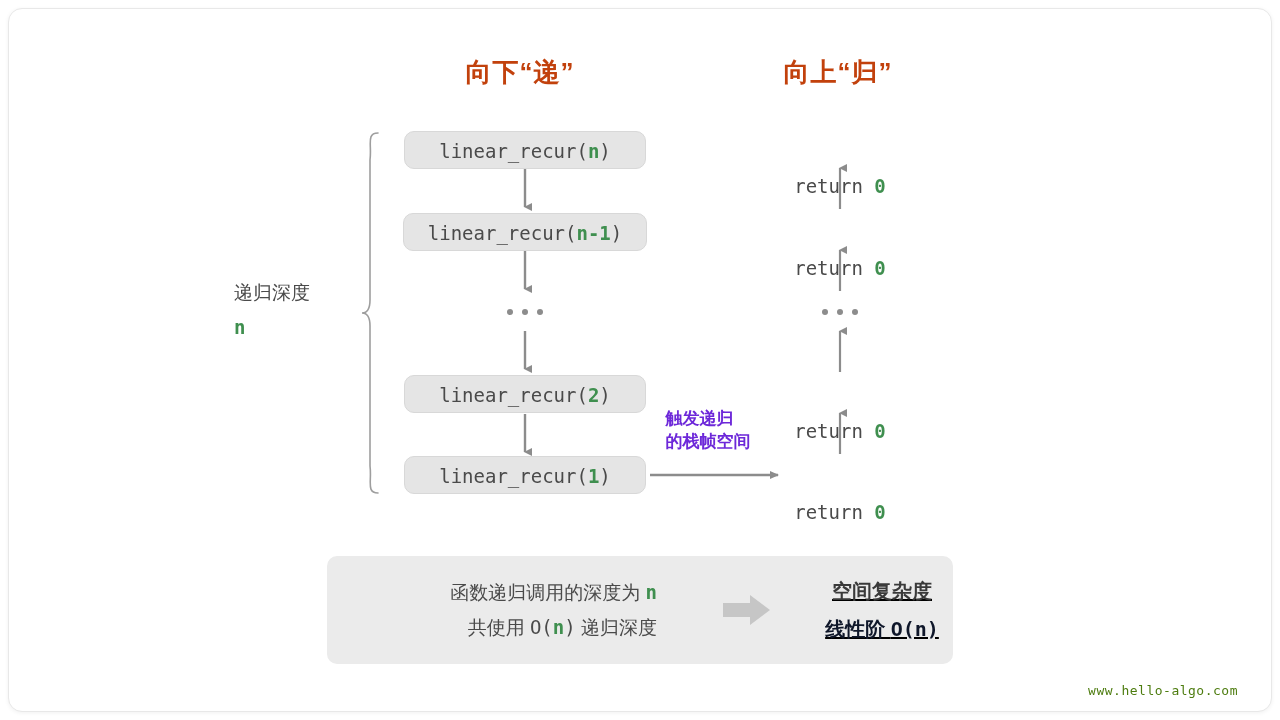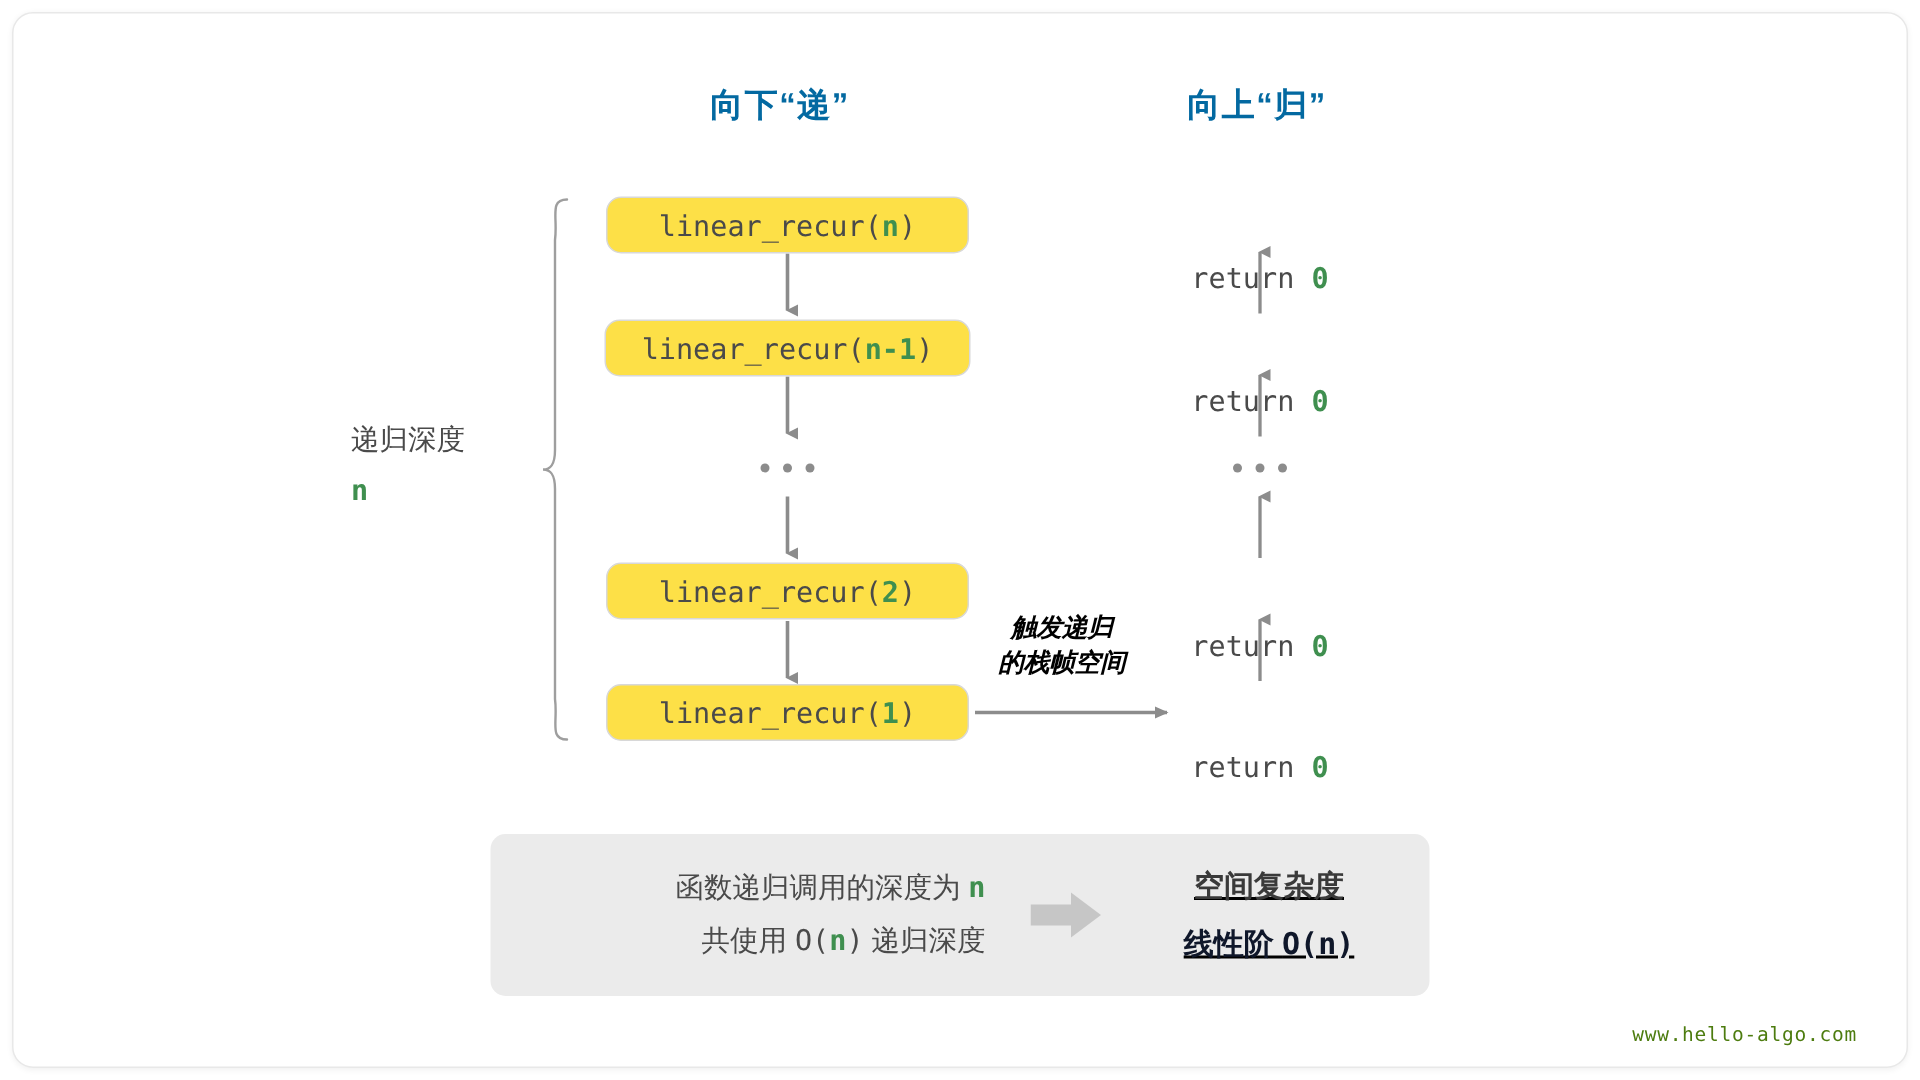--- a/index.html
+++ b/index.html
@@ -31,32 +31,32 @@
     background: #ffffff;
     border: 1px solid #e8e8e8;
     border-radius: 14px;
     box-shadow: 0 1px 4px rgba(0,0,0,0.06);
     box-sizing: border-box;
   }
 
   
   .col-header {
     position: absolute;
-    font-size: 22px;
-    font-weight: bold;
-    color: #0369a1;
+    font-size: 26px;
+    font-weight: bold;
+    color: #c2410c;
     letter-spacing: 1px;
     white-space: nowrap;
     transform: translateX(-50%);
   }
 
   
   .call-box {
     position: absolute;
-    background: #fde047;
+    background: #e5e5e5;
     border: 1px solid #d8d8d8;
     border-radius: 10px;
     height: 38px;
     line-height: 38px;
     text-align: center;
     font-family: "DejaVu Sans Mono", "Liberation Mono", monospace;
     font-size: 19px;
     color: #4a4a4a;
     white-space: nowrap;
     box-sizing: border-box;
@@ -125,26 +125,24 @@
     font-size: 19px;
     font-weight: bold;
     color: #3f8f4f;
   }
 
   
   .trigger-note {
     position: absolute;
     font-size: 17px;
     font-weight: bold;
-    color: #000000;
+    color: #6d28d9;
     line-height: 1.35;
-    text-align: center;
-    transform: translateX(-50%);
-    white-space: nowrap;
-    font-style: italic;
+    transform: translateX(-50%);
+    white-space: nowrap;
   }
 
   
   .summary {
     position: absolute;
     background: #ebebeb;
     border-radius: 10px;
     display: flex;
     align-items: center;
     box-sizing: border-box;
@@ -309,21 +307,21 @@
     <i></i>
     <i></i>
     <i></i>
   </div>
 
   <div class="trigger-note" style="left:708px; top:408px;">
     <div>触发递归</div>
     <div>的栈帧空间</div>
   </div>
 
-  <div class="summary" style="left:327px; top:556px; width:626px; height:108px;">
+  <div class="summary" style="left:327px; top:556px; width:626px; height:108px;gap:36px;">
 
     <div class="summary-left">
       <div><span>函数递归调用的深度为 </span><span class="hl">n</span></div>
       <div><span>共使用 </span><span class="mono">O(</span><span class="hl">n</span><span class="mono">)</span><span> 递归深度</span></div>
     </div>
 
     <div class="summary-arrow">
       <svg width="48" height="34" viewBox="0 0 48 34">
         <path d="M0,10 L27,10 L27,2 L47,17 L27,32 L27,24 L0,24 Z" fill="#c6c6c6"></path>
       </svg>

